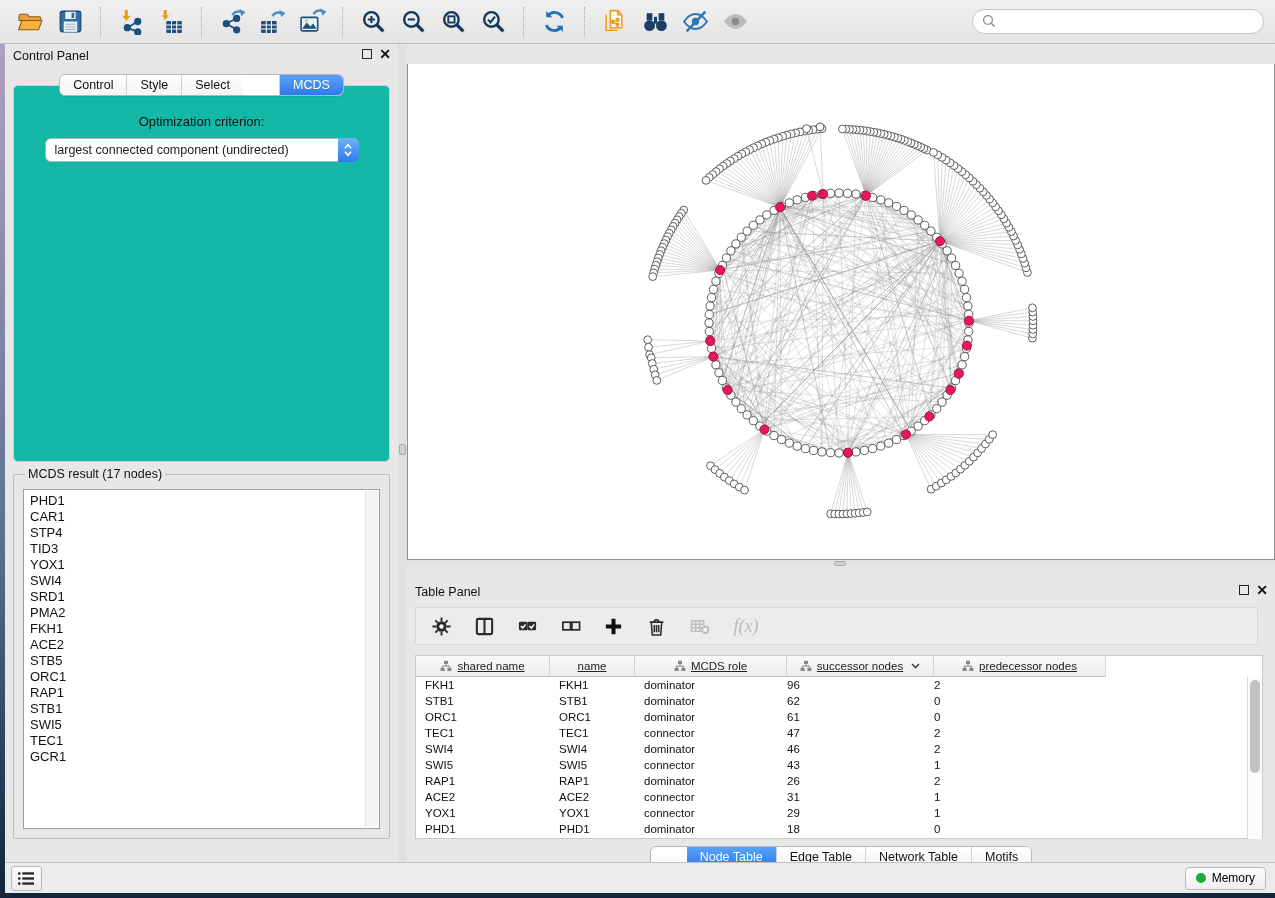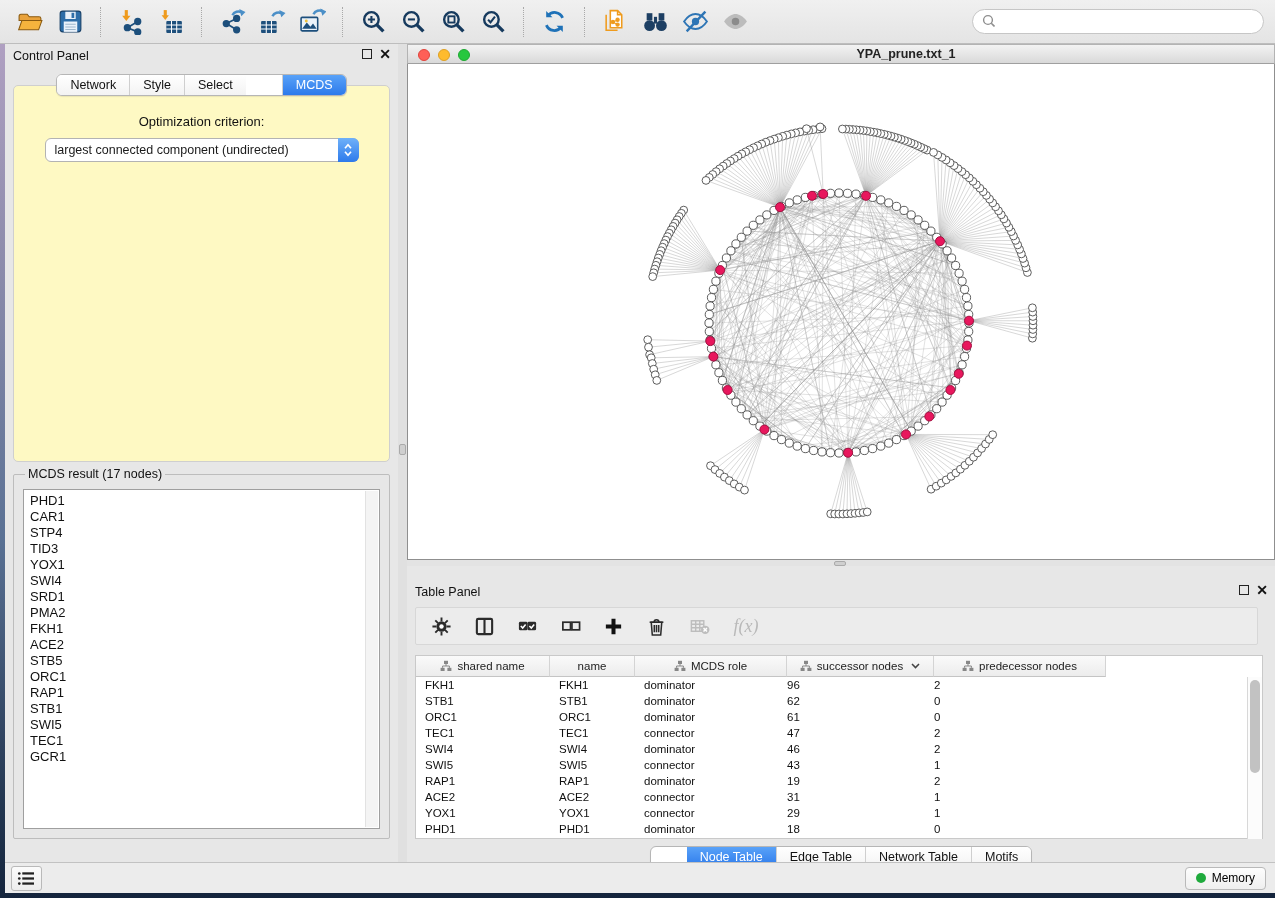--- a/index.html
+++ b/index.html
@@ -35,21 +35,21 @@
 
   .cp-tabs { position:absolute; left:0; top:30px; width:100%; display:flex; justify-content:center; z-index:3; }
   .seg { display:inline-flex; border:1px solid #b6b6b6; border-radius:6px; overflow:hidden;
          background:#fff; box-shadow:0 1px 1px rgba(0,0,0,.08); }
   .seg-tab { padding:3px 13px; font-size:12.5px; background:linear-gradient(#ffffff,#f3f3f3);
              border-left:1px solid #cfcfcf; cursor:pointer; color:#111; }
   .seg-tab:first-child { border-left:none; }
   .seg-tab.active { background:linear-gradient(#59a2f8,#2d7aeb); color:#fff;margin-left:36px; }
 
   .tab-card { position:absolute; left:8px; top:41px; width:377px; height:377px;
-              background:#fef9c3; border:1px solid #cfcfcf; border-radius:5px; }
+              background:#14b8a6; border:1px solid #cfcfcf; border-radius:5px; }
   .opt-label { margin-top:28px; text-align:center; font-size:13px; color:#111; }
   .cp-select { margin:9px auto 0; width:314px; height:24px; background:#fff; border:1px solid #b3b3b3;
                border-radius:6px; display:flex; align-items:center; cursor:pointer; position:relative; }
   .cp-select .val { flex:1; font-size:12.5px; padding-left:9px; white-space:nowrap; overflow:hidden; }
   .stepper { width:21px; height:24px; margin:-1px; border-radius:0 6px 6px 0;
              background:linear-gradient(#6fb1f9,#2d7aeb); display:flex; align-items:center; justify-content:center; }
   .btn-row { margin-top:13px; display:flex; justify-content:center; gap:16px; }
   .mac-btn { font-family:"Liberation Sans",sans-serif; font-size:12.5px; padding:3px 14px; height:23px;
              background:linear-gradient(#ffffff,#f1f1f1); border:1px solid #b3b3b3; border-radius:5px; cursor:pointer; }
   .mac-btn.focused { box-shadow:0 0 0 3px rgba(100,160,250,.55); border-color:#6e9fe0; }
@@ -85,21 +85,21 @@
   
   .table-panel { position:absolute; left:0; top:536px; width:868px; height:296px; background:#e7e7e7; }
   .tp-toolbar { position:absolute; left:8px; top:27px; width:843px; height:38px; background:#ececec;
                 border:1px solid #d7d7d7; border-radius:2px; display:flex; align-items:center; padding-left:12px; gap:17px; }
   .tp-btn { width:26px; height:26px; border:none; background:transparent; display:flex; align-items:center; justify-content:center; cursor:pointer; }
   .tp-btn svg { width:21px; height:21px; }
   .fx-txt { font-family:"Liberation Serif",serif; font-style:italic; font-size:18px; color:#b9b9b9; }
   .tp-table { position:absolute; left:8px; top:75px; width:848px; height:184px; background:#fff; border:1px solid #c9c9c9; }
   .tp-head { display:flex; height:21px; }
   .th { display:flex; align-items:center; justify-content:center; gap:5px; font-size:11.5px; color:#222;
-        background:linear-gradient(#fafafa,#ececec); border-right:1px solid #d4d4d4; border-bottom:1px solid #c4c4c4; cursor:pointer; }
+        background:linear-gradient(#fafafa,#ececec); border-right:1px solid #d4d4d4; border-bottom:1px solid #c4c4c4; cursor:pointer;text-decoration:underline; }
   .th svg.tree { width:12px; height:12px; }
   .th svg.chev { width:9px; height:6px; margin-left:3px; }
   .tp-body { position:relative; }
   .tr { display:flex; height:16px; cursor:default; }
   .td { font-size:11.5px; line-height:16px; color:#111; overflow:hidden; white-space:nowrap; }
   .td.l { padding-left:9px; text-align:left; }
   .td.r { padding-right:15px; }
   .tp-scroll { position:absolute; right:0; top:21px; width:15px; height:162px; background:#fcfcfc; border-left:1px solid #d8d8d8; }
   .tp-thumb { position:absolute; left:2px; top:3px; width:10px; height:93px; background:#c2c2c2; border-radius:5px; cursor:pointer; }
   .tp-tabs { position:absolute; left:0; top:266px; width:100%; display:flex; justify-content:center; }
@@ -287,21 +287,21 @@
     <div class="control-panel">
       <div class="panel-header">
         <span class="panel-title">Control Panel</span>
         <span class="panel-acts">
           <span class="float-ic"></span>
           <span class="close-ic">✕</span>
         </span>
       </div>
       <div class="cp-tabs">
         <span class="seg" id="cp-tabs">
-            <span class="seg-tab">Network</span>
+            <span class="seg-tab">Control</span>
             <span class="seg-tab">Style</span>
             <span class="seg-tab">Select</span>
             <span class="seg-tab active">MCDS</span>
           </span>
       </div>
       <div class="tab-card">
         <div class="opt-label">Optimization criterion:</div>
         <div class="cp-select">
           <span class="val">largest connected component (undirected)</span>
           <span class="stepper">
@@ -338,28 +338,20 @@
         </div>
       </fieldset>
     </div>
 
     <div class="vsplit">
       <div class="handle"></div>
     </div>
 
     <div class="right-col">
 
-      <div class="net-titlebar">
-        <span class="lights">
-          <span class="light red"></span>
-          <span class="light yellow"></span>
-          <span class="light green"></span>
-        </span>
-        <span class="net-title">YPA_prune.txt_1</span>
-      </div>
       <div class="net-canvas">
         <svg id="graph" width="866" height="494">
             <line x1="372.0" y1="143.2" x2="301.3" y2="267.5" stroke="#8f8f8f" stroke-width="0.8" stroke-opacity="0.32"></line>
             <line x1="372.0" y1="143.2" x2="302.1" y2="276.0" stroke="#8f8f8f" stroke-width="0.8" stroke-opacity="0.32"></line>
             <line x1="372.0" y1="143.2" x2="327.9" y2="338.1" stroke="#8f8f8f" stroke-width="0.8" stroke-opacity="0.32"></line>
             <line x1="372.0" y1="143.2" x2="318.4" y2="324.0" stroke="#8f8f8f" stroke-width="0.8" stroke-opacity="0.32"></line>
             <line x1="372.0" y1="143.2" x2="503.2" y2="367.1" stroke="#8f8f8f" stroke-width="0.8" stroke-opacity="0.32"></line>
             <line x1="372.0" y1="143.2" x2="303.5" y2="284.4" stroke="#8f8f8f" stroke-width="0.8" stroke-opacity="0.32"></line>
             <line x1="372.0" y1="143.2" x2="547.6" y2="201.5" stroke="#8f8f8f" stroke-width="0.8" stroke-opacity="0.32"></line>
             <line x1="372.0" y1="143.2" x2="302.1" y2="276.0" stroke="#8f8f8f" stroke-width="0.8" stroke-opacity="0.32"></line>
@@ -1309,21 +1301,21 @@
                 <div class="td l" style="width: 134px;">SWI5</div>
                 <div class="td l" style="width: 85px;">SWI5</div>
                 <div class="td l" style="width: 152px;">connector</div>
                 <div class="td r" style="width: 147px;">43</div>
                 <div class="td r" style="width: 172px;">1</div>
               </div>
               <div class="tr">
                 <div class="td l" style="width: 134px;">RAP1</div>
                 <div class="td l" style="width: 85px;">RAP1</div>
                 <div class="td l" style="width: 152px;">dominator</div>
-                <div class="td r" style="width: 147px;">19</div>
+                <div class="td r" style="width: 147px;">26</div>
                 <div class="td r" style="width: 172px;">2</div>
               </div>
               <div class="tr">
                 <div class="td l" style="width: 134px;">ACE2</div>
                 <div class="td l" style="width: 85px;">ACE2</div>
                 <div class="td l" style="width: 152px;">connector</div>
                 <div class="td r" style="width: 147px;">31</div>
                 <div class="td r" style="width: 172px;">1</div>
               </div>
               <div class="tr">

